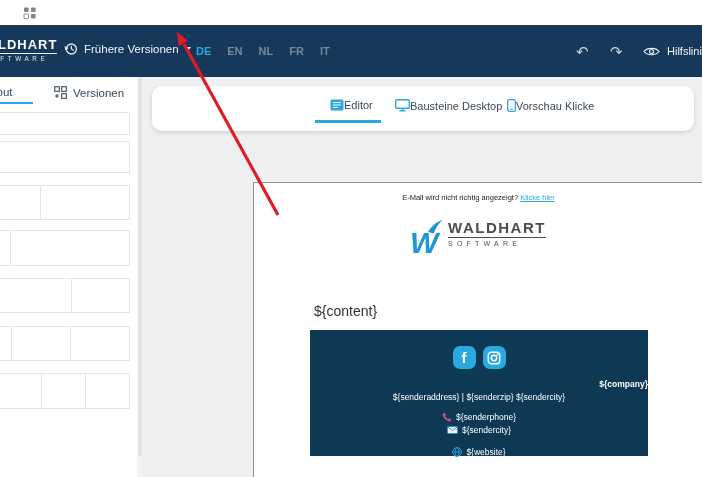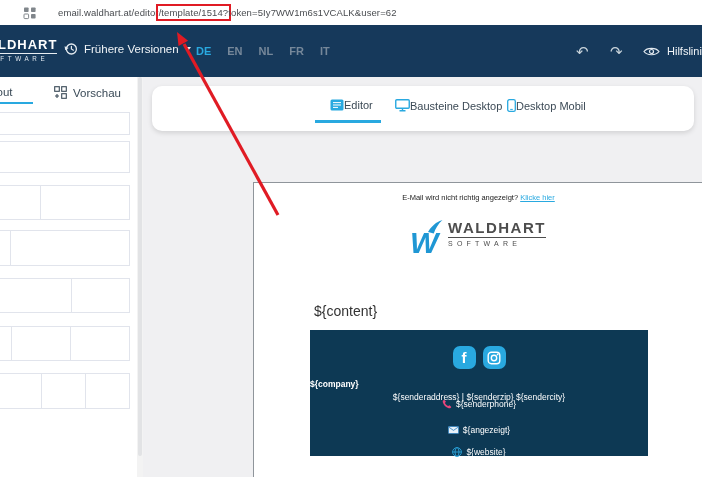--- a/index.html
+++ b/index.html
@@ -51,45 +51,40 @@
   #elogo{left:0;top:36px;width:449px;display:flex;justify-content:center;align-items:flex-start;gap:5px;}
   .elogo1{font-size:15px;font-weight:bold;color:#4d4d4d;letter-spacing:1.5px;
           border-bottom:1.5px solid #4d4d4d;padding-bottom:1px;}
   .elogo2{font-size:7px;letter-spacing:4.2px;color:#4d4d4d;margin-top:2px;}
   #econtent{left:60px;top:120px;font-size:14px;color:#333;}
   #efooter{left:56px;top:147px;width:338px;height:126px;background:#0d3954;color:#fff;}
   #socialrow{left:0;top:16px;width:338px;display:flex;justify-content:center;gap:7px;}
   .social{width:23px;height:23px;border-radius:7px;background:#29a9e0;display:flex;
           align-items:center;justify-content:center;cursor:pointer;}
   .fb-f{color:#fff;font-weight:bold;font-size:15px;font-family:"Liberation Sans",sans-serif;}
-  #f-company{left:0;top:49px;width:338px;text-align:left;font-size:8.5px;font-weight:bold;}
+  #f-company{left:0;top:49px;width:338px;text-align:right;font-size:8.5px;font-weight:bold;}
   #f-address{left:0;top:62px;width:338px;text-align:center;font-size:8.5px;}
   .frow{position:absolute;left:0;width:338px;display:flex;justify-content:center;
         align-items:center;gap:4px;font-size:8.5px;}
 
   
   #annotation{left:0;top:0;width:702px;height:477px;pointer-events:none;z-index:60;}
 </style>
 </head>
 <body>
 
 <div id="screen">
 
   <div class="abs" id="urlbar">
     <svg class="abs" style="left:23px;top:6px" width="14" height="14" viewBox="0 0 14 14">
       <rect x="1" y="1.5" width="4.6" height="4.6" rx="0.8" fill="#80868b"></rect>
       <rect x="8" y="1.5" width="4.6" height="4.6" rx="0.8" fill="#80868b"></rect>
       <rect x="1" y="8" width="4.6" height="4.6" rx="0.8" fill="none" stroke="#80868b" stroke-width="1"></rect>
       <rect x="8" y="8" width="4.6" height="4.6" rx="0.8" fill="#80868b"></rect>
     </svg>
-    <div class="abs" id="urltext">
-      <span>email.waldhart.at/editor</span>
-        <span class="hl">/template/1514?</span>
-        <span>token=5Iy7WW1m6s1VCALK&amp;user=62</span>
-    </div>
   </div>
 
   <div class="abs" id="appheader">
     <div class="abs" style="left:-25px;top:12px;text-align:center">
       <div class="hlogo1">WALDHART</div>
       <div class="hlogo2">SOFTWARE</div>
     </div>
 
     <div class="abs" style="left:196px;top:20px;display:flex;gap:16px">
       <span class="lang active">DE</span>
@@ -127,21 +122,21 @@
     </div>
     <div class="abs" id="sb-underline"></div>
 
     <div class="abs sbtab" style="left:54px;top:9px">
       <svg width="13" height="13" viewBox="0 0 13 13">
         <rect x="0.7" y="0.7" width="4.6" height="4.6" fill="none" stroke="#3a4a57" stroke-width="1.1"></rect>
         <rect x="7.7" y="0.7" width="4.6" height="4.6" fill="none" stroke="#3a4a57" stroke-width="1.1"></rect>
         <rect x="7.7" y="7.7" width="4.6" height="4.6" fill="none" stroke="#3a4a57" stroke-width="1.1"></rect>
         <path d="M3 8 L3 12 M1 10 L5 10" stroke="#3a4a57" stroke-width="1.1"></path>
       </svg>
-      <span>Vorschau</span>
+      <span>Versionen</span>
     </div>
 
     <div class="lblock" style="top:35px;height:23px"></div>
     <div class="lblock" style="top:64px;height:32px"></div>
     <div class="lblock" style="top:108px;height:35px">
       <div class="ldiv" style="left:79px"></div>
     </div>
     <div class="lblock" style="top:153px;height:36px">
       <div class="ldiv" style="left:49px"></div>
     </div>
@@ -179,21 +174,21 @@
           <path d="M7.5 9.5 V11 M4.5 11.8 H10.5" stroke="#29a9e0" stroke-width="1.4"></path>
         </svg>
         <span>Bausteine Desktop</span>
       </div>
 
       <div class="etab" style="left:355px">
         <svg width="9" height="13" viewBox="0 0 9 13">
           <rect x="0.7" y="0.7" width="7.6" height="11.6" rx="1.6" fill="none" stroke="#29a9e0" stroke-width="1.3"></rect>
           <path d="M3.2 10.4 H5.8" stroke="#29a9e0" stroke-width="1"></path>
         </svg>
-        <span>Desktop Mobil</span>
+        <span>Vorschau Klicke</span>
       </div>
     </div>
 
     <div class="abs" id="canvas">
       <div class="abs" id="preheader">
         <span>E-Mail wird nicht richtig angezeigt? </span><a>Klicke hier</a>
       </div>
 
       <div class="abs" id="elogo">
         <svg width="32" height="40" viewBox="0 0 32 40">
@@ -218,32 +213,32 @@
               <rect x="1.2" y="1.2" width="11.6" height="11.6" rx="3.2" fill="none" stroke="#fff" stroke-width="1.4"></rect>
               <circle cx="7" cy="7" r="2.7" fill="none" stroke="#fff" stroke-width="1.4"></circle>
               <circle cx="10.6" cy="3.4" r="0.9" fill="#fff"></circle>
             </svg>
           </div>
         </div>
 
         <div class="abs" id="f-company">${company}</div>
         <div class="abs" id="f-address">${senderaddress} | ${senderzip} ${sendercity}</div>
 
-        <div class="frow" style="top:69px">
+        <div class="frow" style="top:82px">
           <svg width="10" height="10" viewBox="0 0 10 10">
             <path d="M2.2 0.8 L3.9 2.5 L3 4 C3.5 5.3 4.8 6.6 6.1 7.1 L7.6 6.2 L9.3 7.9 C8.9 9.1 7.8 9.5 6.7 9.2 C3.6 8.3 1.7 6.4 0.8 3.3 C0.5 2.2 1 1.2 2.2 0.8 Z" fill="#e8467c"></path>
           </svg>
           <span>${senderphone}</span>
         </div>
         <div class="frow" style="top:95px">
           <svg width="11" height="8" viewBox="0 0 11 8">
             <rect x="0.4" y="0.4" width="10.2" height="7.2" rx="0.8" fill="#e8f1f8" stroke="#2a7fc0" stroke-width="0.8"></rect>
             <path d="M0.6 1 L5.5 4.4 L10.4 1" fill="none" stroke="#2a7fc0" stroke-width="0.8"></path>
           </svg>
-          <span>${angezeigt}</span>
+          <span>${sendercity}</span>
         </div>
         <div class="frow" style="top:117px">
           <svg width="10" height="10" viewBox="0 0 10 10">
             <circle cx="5" cy="5" r="4.4" fill="none" stroke="#2aa5dd" stroke-width="0.9"></circle>
             <ellipse cx="5" cy="5" rx="2" ry="4.4" fill="none" stroke="#2aa5dd" stroke-width="0.9"></ellipse>
             <path d="M0.6 5 H9.4" stroke="#2aa5dd" stroke-width="0.9"></path>
           </svg>
           <span>${website}</span>
         </div>
       </div>

